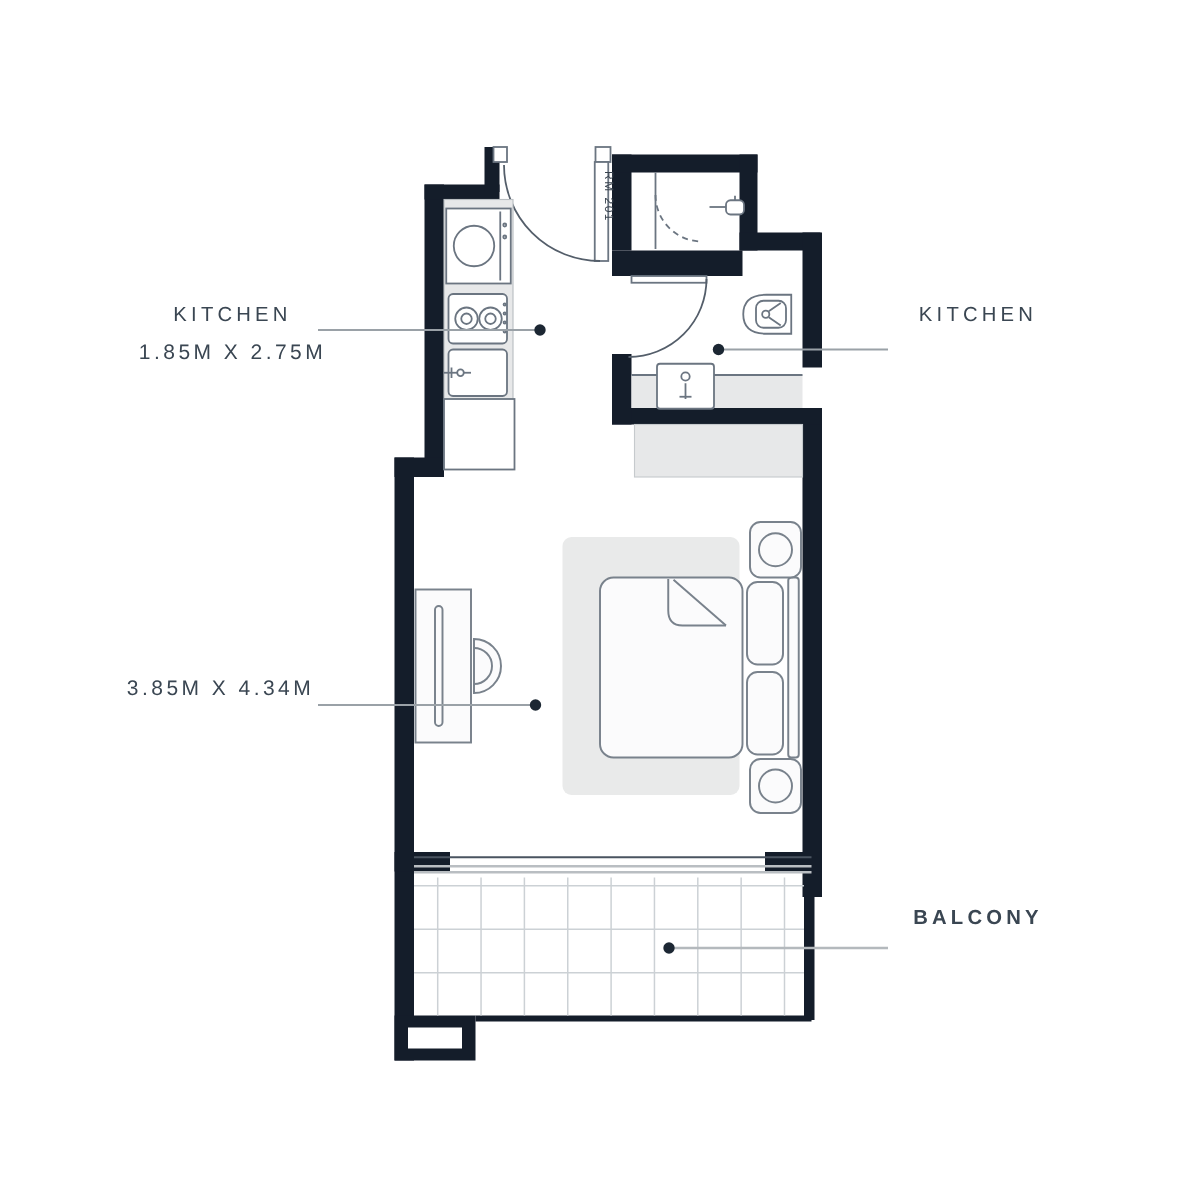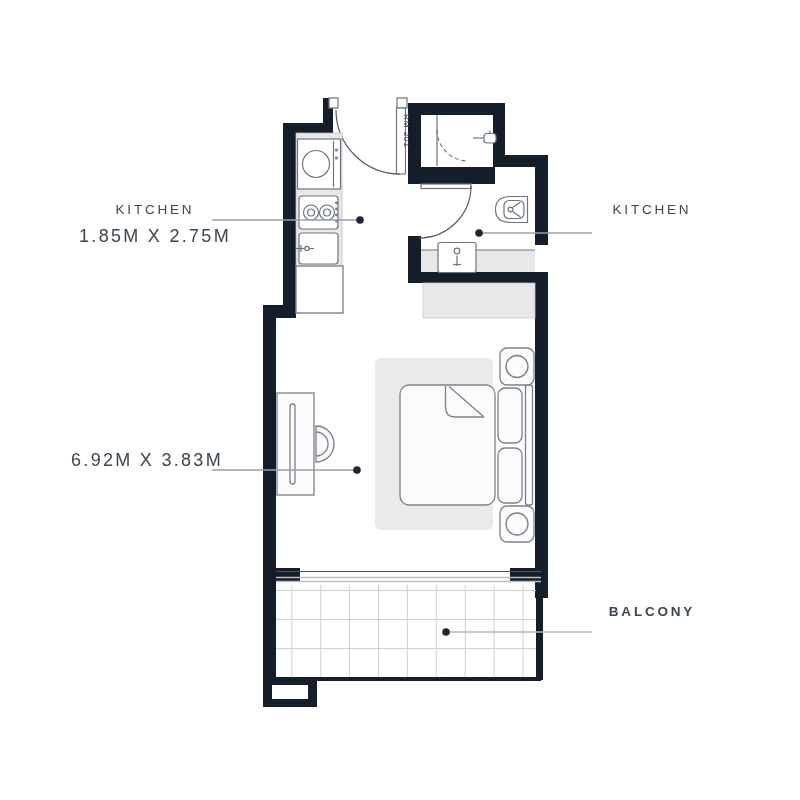--- a/index.html
+++ b/index.html
@@ -1,21 +1,21 @@
 <!DOCTYPE html>
 <html><head>
 <meta charset="utf-8">
 <style>
   html,body{margin:0;padding:0;background:#ffffff;}
   #stage{position:relative;width:800px;height:800px;background:#ffffff;overflow:hidden;
          font-family:"Liberation Sans",sans-serif;padding-left:44px;}
   #plan-svg{position:absolute;left:0;top:0;}
   .room-label{position:absolute;width:200px;text-align:center;color:#3a4652;}
   .room-label .room-name{font-size:13.5px;letter-spacing:2.8px;margin-bottom:9px;white-space:nowrap;}
-  .room-label .room-dims{font-size:18px;letter-spacing:2.3px;white-space:nowrap;}
+  .room-label .room-dims{font-size:14px;letter-spacing:2.3px;white-space:nowrap;}
   .fx{stroke:#6b7581;stroke-width:1.2;fill:#ffffff;}
   .fx-nofill{stroke:#6b7581;stroke-width:1.2;fill:none;}
   .soft{stroke:#79828c;stroke-width:1.3;fill:#fbfbfc;}
   .soft-nofill{stroke:#79828c;stroke-width:1.3;fill:none;}
   .surface{fill:#e7e8e9;stroke:#b9bec2;stroke-width:0.75;}
   .arc{stroke:#545e6a;stroke-width:1.2;fill:none;}
   .tile{stroke:#ccd1d5;stroke-width:1;}
   .leader{stroke:#9aa1a7;stroke-width:1.4;}
   .leader-light{stroke:#b4b9bd;stroke-width:1.6;}
   .dot{fill:#1c2733;}
@@ -180,19 +180,19 @@
   </svg>
 
   <div class="room-label" style="left:55px;top:202px;">
     <div class="room-name">KITCHEN</div>
     <div class="room-dims">1.85M X 2.75M</div>
   </div>
   <div class="room-label" style="left:552px;top:202px;">
     <div class="room-name">KITCHEN</div>
   </div>
   <div class="room-label" style="left:47px;top:450px;">
-    <div class="room-dims">6.92M X 3.83M</div>
+    <div class="room-dims">3.85M X 4.34M</div>
   </div>
   <div class="room-label" style="left:552px;top:604px;font-weight:bold;">
     <div class="room-name">BALCONY</div>
   </div>
 
 </div>
 
 </body></html>

